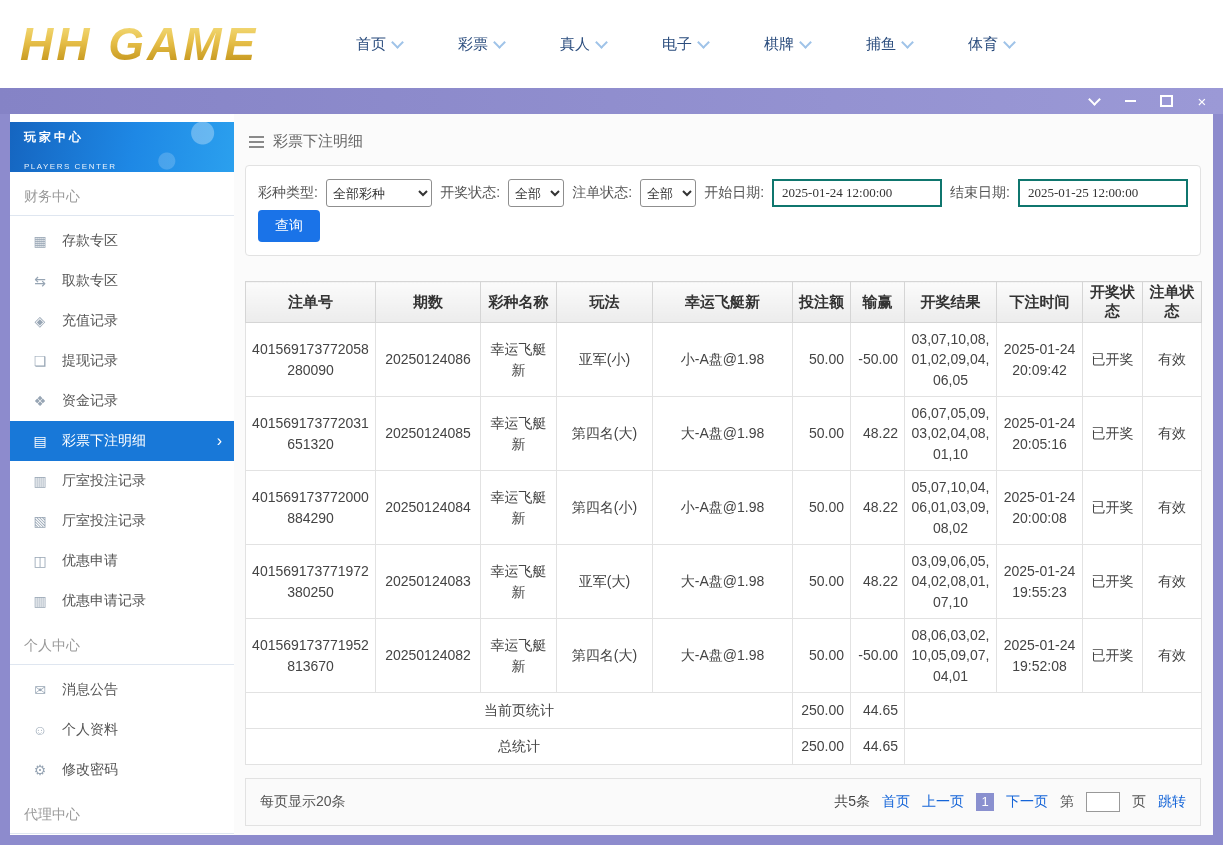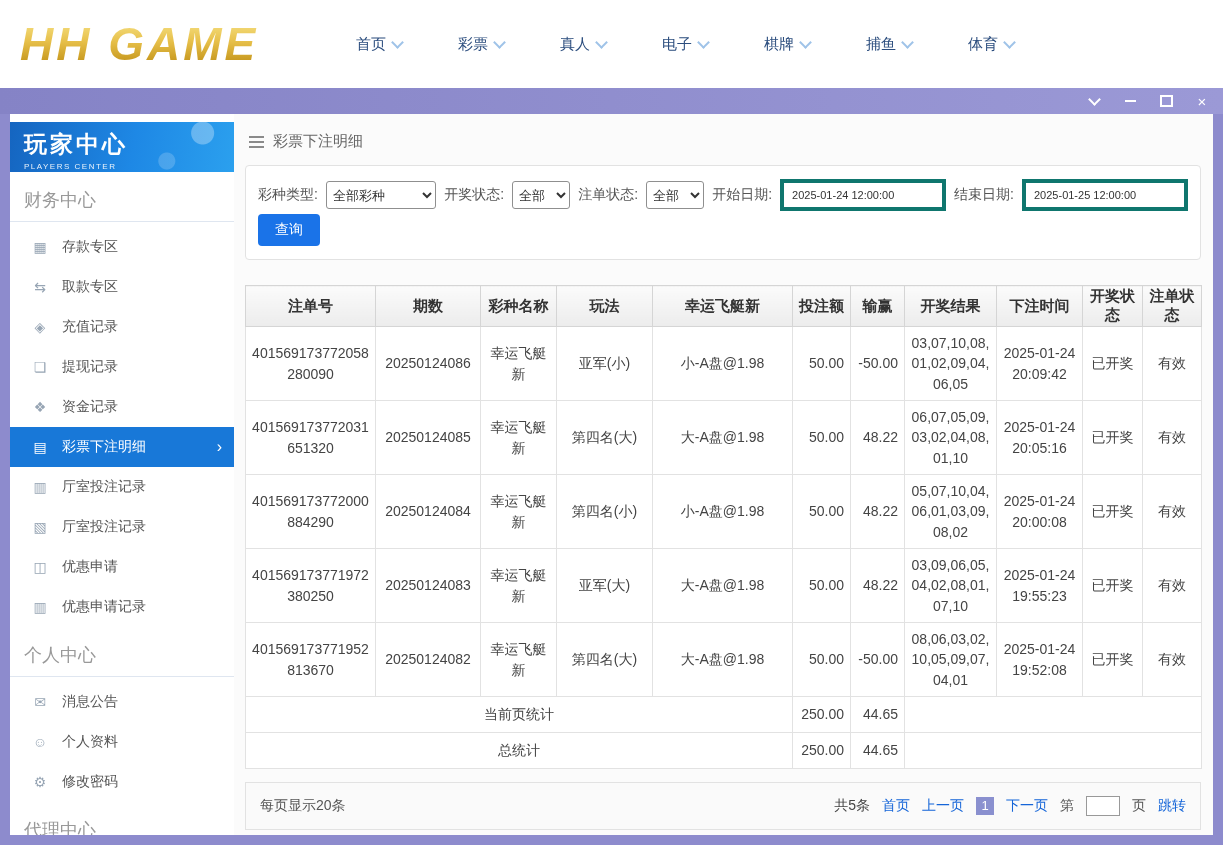--- a/index.html
+++ b/index.html
@@ -25,42 +25,42 @@
 
   
   .window-body{flex:1;display:flex;background:#fff;border-left:10px solid #8d8bcd;border-right:10px solid #8d8bcd;border-bottom:10px solid #8d8bcd;overflow:hidden;}
 
   
   .sidebar{width:224px;flex:0 0 auto;background:#fff;padding-top:8px;box-sizing:border-box;overflow:hidden;}
   .side-header{height:50px;box-sizing:border-box;padding:7px 14px;color:#fff;
       background:radial-gradient(circle at 86% 22%, rgba(255,255,255,.30) 0 11px, rgba(255,255,255,0) 12px),
                  radial-gradient(circle at 70% 78%, rgba(255,255,255,.18) 0 8px, rgba(255,255,255,0) 9px),
                  linear-gradient(100deg,#1565c0,#1e88e5 55%,#2ba0ee);}
-  .side-header .t{font-size:23px;letter-spacing:3px;font-weight:bold;}
-  .side-header .s{font-size:8px;letter-spacing:1.5px;opacity:.9;margin-top:2px;}
-  .side-section-title{color:#999;font-size:18px;padding:16px 14px 9px;border-bottom:1px solid #dfe6f0;margin-bottom:5px;}
+  .side-header .t{font-size:12px;letter-spacing:3px;font-weight:bold;}
+  .side-header .s{font-size:8px;letter-spacing:1.5px;opacity:.9;margin-top:16px;}
+  .side-section-title{color:#999;font-size:14px;padding:16px 14px 9px;border-bottom:1px solid #dfe6f0;margin-bottom:5px;}
   .side-item{display:flex;align-items:center;gap:14px;height:40px;padding:0 12px 0 22px;font-size:14px;color:#555;cursor:pointer;}
   .side-item .ico{width:16px;text-align:center;color:#97a5b4;font-size:14px;}
   .side-item.active{background:#1878d8;color:#fff;}
   .side-item.active .ico{color:#fff;}
   .side-item .arrow{margin-left:auto;display:none;font-size:16px;}
   .side-item.active .arrow{display:block;color:#fff;}
 
   
   .main{flex:1;background:#fbfbfb;padding:14px 12px 0 11px;box-sizing:border-box;overflow:hidden;}
   .breadcrumb{display:flex;align-items:center;gap:9px;color:#666;font-size:15px;margin:4px 0 14px 4px;}
   .hamburger{display:inline-block;cursor:pointer;}
   .hamburger i{display:block;width:15px;height:2px;background:#8a8a8a;margin:3px 0;}
 
   .filter-panel{border:1px solid #e2e2e2;background:#fff;padding:13px 12px;border-radius:4px;}
   .filter-row{display:flex;align-items:center;gap:8px;font-size:14px;color:#555;white-space:nowrap;}
   .sel{height:28px;border:1px solid #8f8f8f;border-radius:3px;background:#fff;font-size:13px;color:#333;padding:0 2px;}
   .sel.wide{width:118px;}
   .sel.narrow{width:62px;}
-  .date-input{height:24px;width:150px;border:4px solid #0f766e;padding:0 8px;font-size:11px;color:#333;}
+  .date-input{height:24px;width:150px;border:2px solid #0f766e;padding:0 8px;font-size:13px;color:#333;font-family:Liberation Serif, serif;}
   .query-btn{margin-top:3px;background:#1a73e8;color:#fff;border:none;border-radius:4px;font-size:14px;padding:7px 17px;cursor:pointer;}
 
   .bet-table{width:100%;border-collapse:collapse;background:#fff;margin-top:25px;table-layout:fixed;}
   .bet-table th{background:linear-gradient(#fbfbfb,#ececec);font-size:15px;color:#333;border:1px solid #d5d5d5;height:40px;font-weight:bold;padding:0 2px;}
   .bet-table td{border:1px solid #e2e2e2;font-size:14px;color:#444;text-align:center;padding:6px 4px;word-break:break-all;line-height:1.45;box-sizing:border-box;}
   .bet-table tbody td{height:74px;}
   .bet-table td.num{text-align:right;padding-right:6px;}
   .bet-table tfoot td{height:36px;}
   .sum-label{text-align:center;color:#444;}
 

